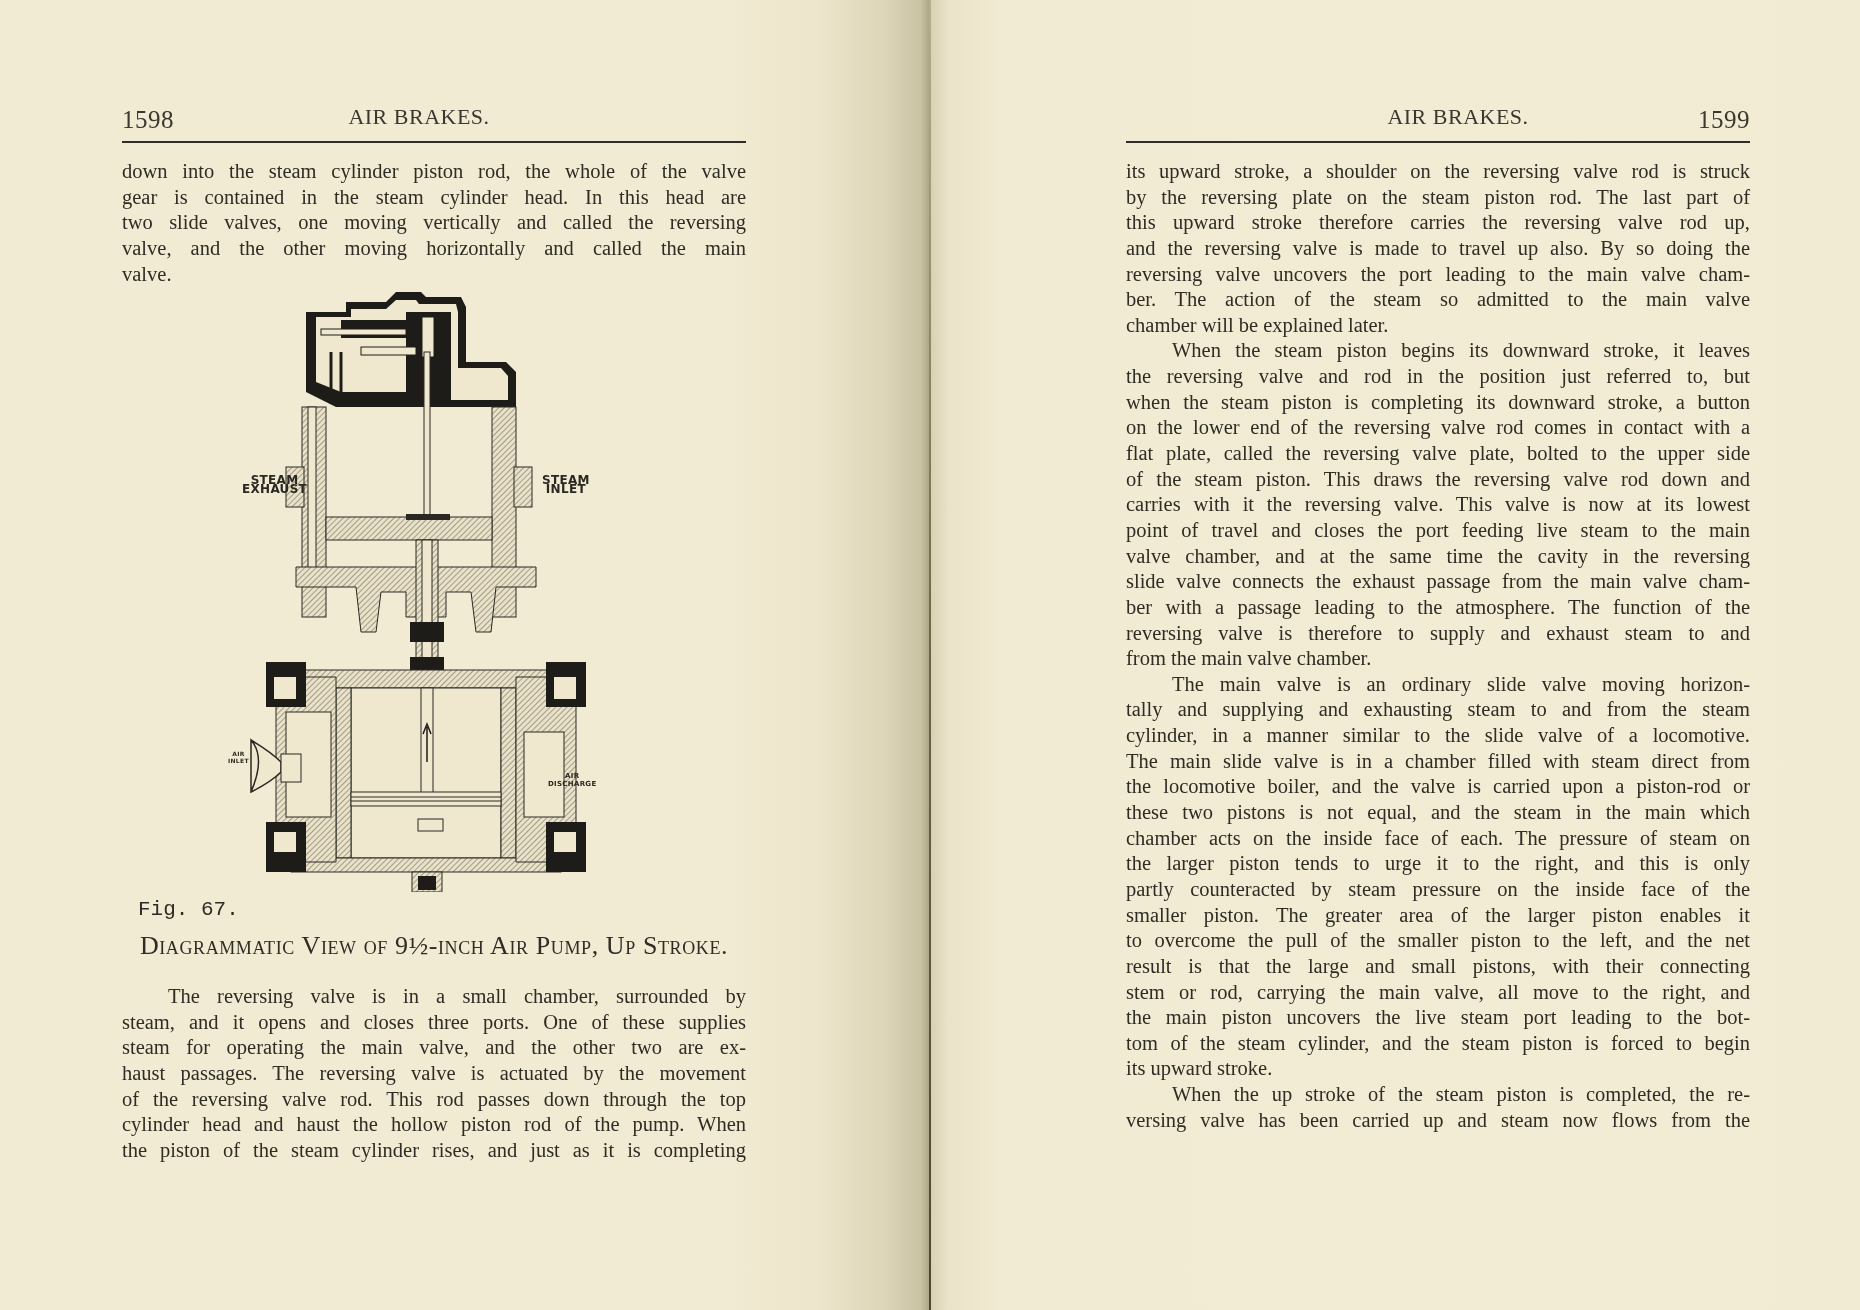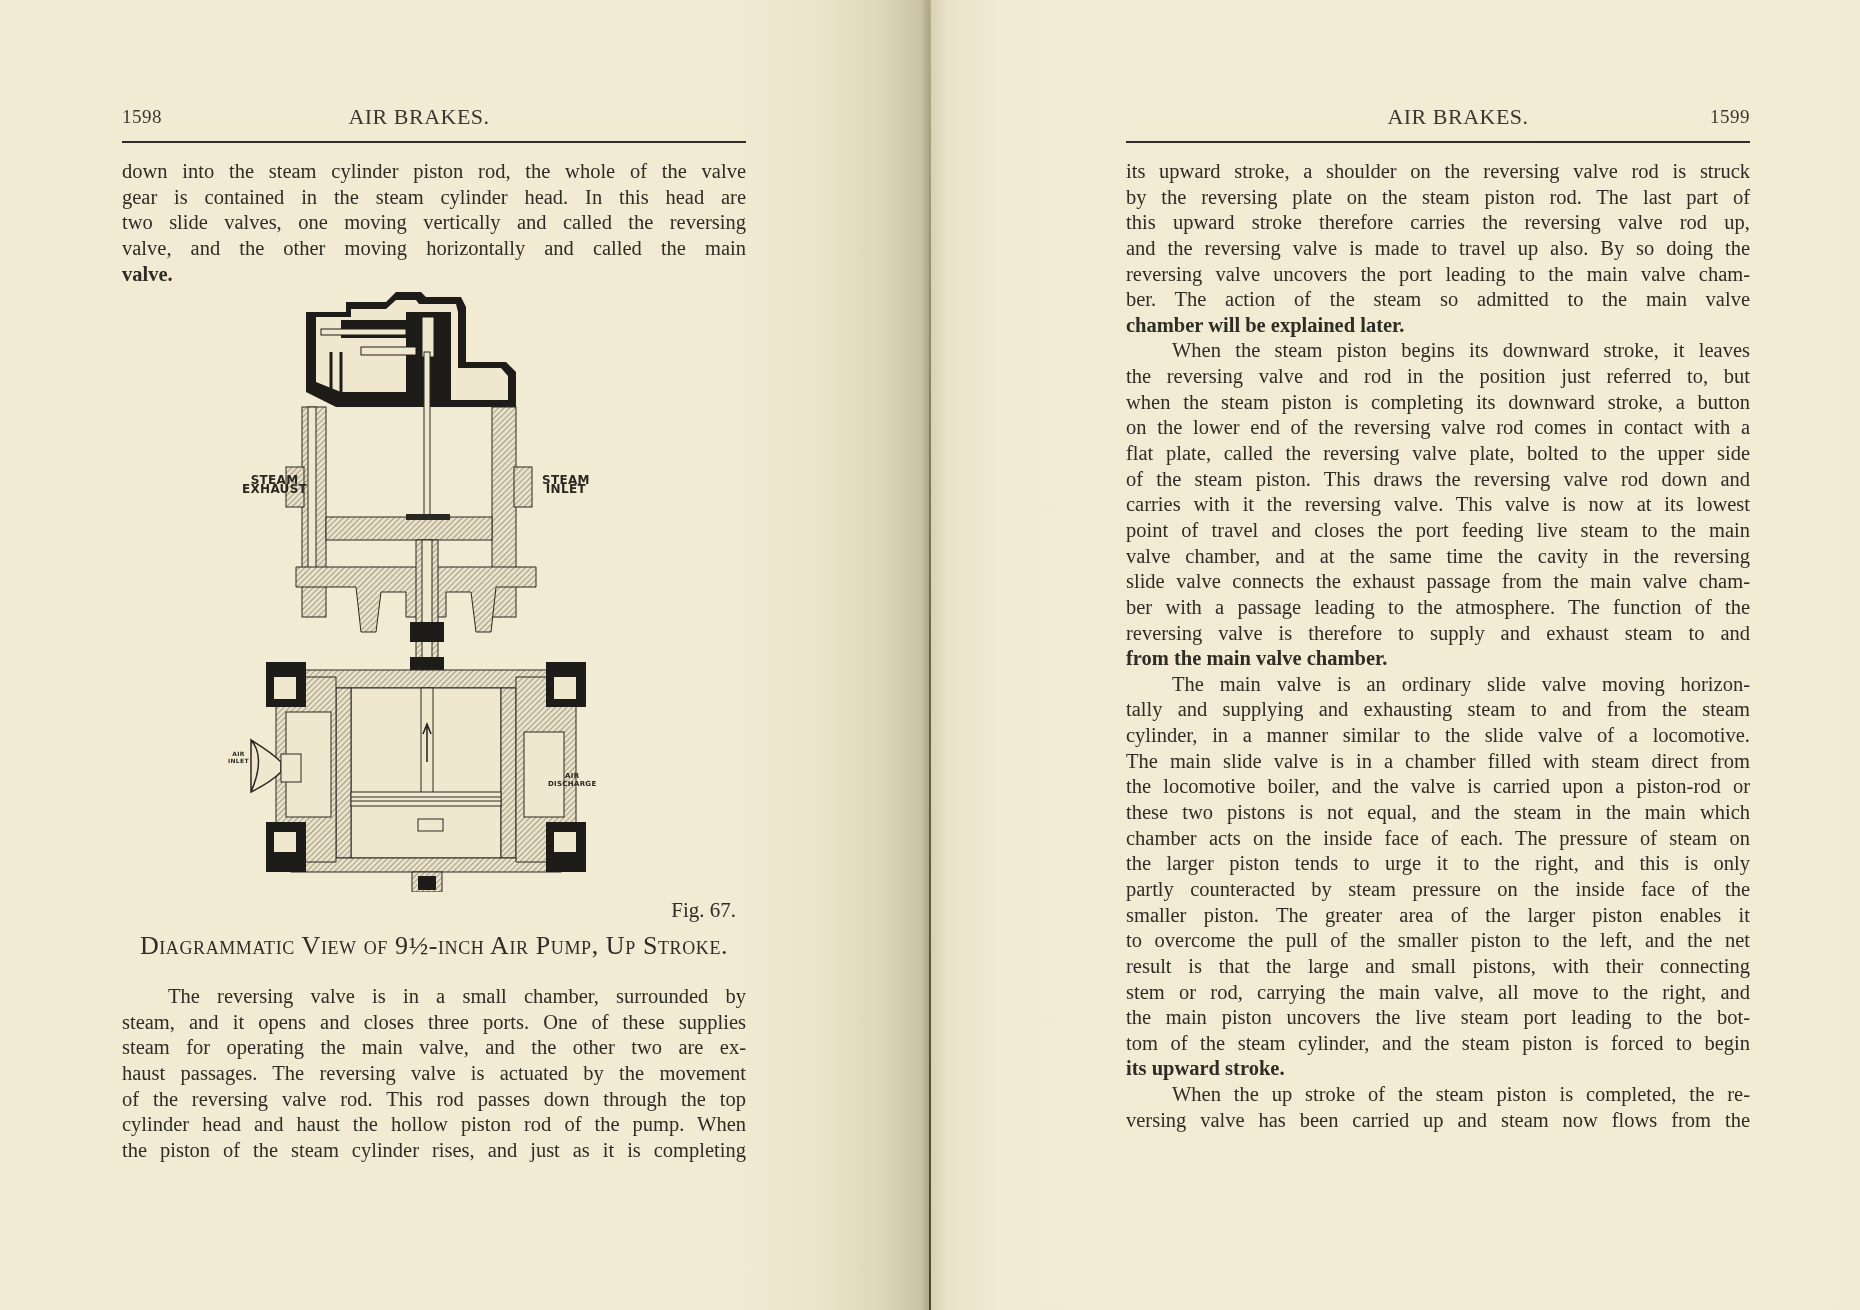--- a/index.html
+++ b/index.html
@@ -23,58 +23,58 @@
     position: absolute; left: 929px; top: 0; width: 2px; height: 1310px;
     background: linear-gradient(to bottom, #b9ae86 0%, #6d6547 50%, #4d4632 100%);
   }
   .running-head {
     position: absolute; top: 104px; height: 30px; width: 624px;
     font-family: "Liberation Serif", "DejaVu Serif", serif;
     font-size: 22px; letter-spacing: 0.5px; color: #3a382f;
   }
   .page.left .running-head { left: 122px; }
   .page.right .running-head { left: 196px; }
-  .folio { position: absolute; top: 2px; font-size: 19px; }
+  .folio { position: absolute; top: 2px; font-size: 25px; }
   .page.left .folio { left: 0; }
   .page.right .folio { right: 0; }
   .head-title { position: absolute; left: 0; right: 0; top: 0; text-align: center; }
   .page.left .head-title { left: 0; right: 30px; }
   .page.right .head-title { left: 40px; right: 0; }
   .rule {
     position: absolute; top: 141px; width: 624px; height: 2px; background: #2f2d25;
   }
   .page.left .rule { left: 122px; }
   .page.right .rule { left: 196px; }
 
   .text-block {
     position: absolute; width: 624px;
     font-family: "Liberation Serif", "DejaVu Serif", serif;
     font-size: 20.5px; line-height: 25.65px; color: #2e2c25;
   }
   .text-block .line {
     display: block; white-space: nowrap; text-align: justify; text-align-last: justify;
     height: 25.65px; overflow: visible;
   }
-  .text-block .line.last { text-align-last: left; font-weight: bold; }
+  .text-block .line.last { text-align-last: left; }
   .text-block .line.indent { padding-left: 46px; }
 
   .page.left .tb1 { left: 122px; top: 159px; }
   .page.left .tb2 { left: 122px; top: 984px; }
   .page.right .tb3 { left: 196px; top: 159px; }
 
   .figure {
     position: absolute; left: 246px; top: 292px; width: 360px; height: 600px;
   }
   .fig-label {
     position: absolute; font-family: "DejaVu Sans", sans-serif; font-weight: bold;
     font-size: 12px; line-height: 9px; color: #2a2822; text-align: center; letter-spacing: 0.3px;
   }
   .caption-num {
-    position: absolute; left: 112px; width: 624px; top: 898px; text-align: right;
-    font-family: Liberation Serif, serif; font-size: 21px; color: #2e2c25;
+    position: absolute; left: 138px; width: 624px; top: 898px; text-align: left;
+    font-family: Liberation Mono, monospace; font-size: 21px; color: #2e2c25;
   }
   .caption-text {
     position: absolute; left: 122px; width: 624px; top: 931px; text-align: center;
     font-family: "Liberation Serif", "DejaVu Serif", serif; font-size: 26px; color: #2e2c25;
     font-variant: small-caps; letter-spacing: 0.6px; white-space: nowrap;
   }
 </style>
 </head>
 <body>
 

